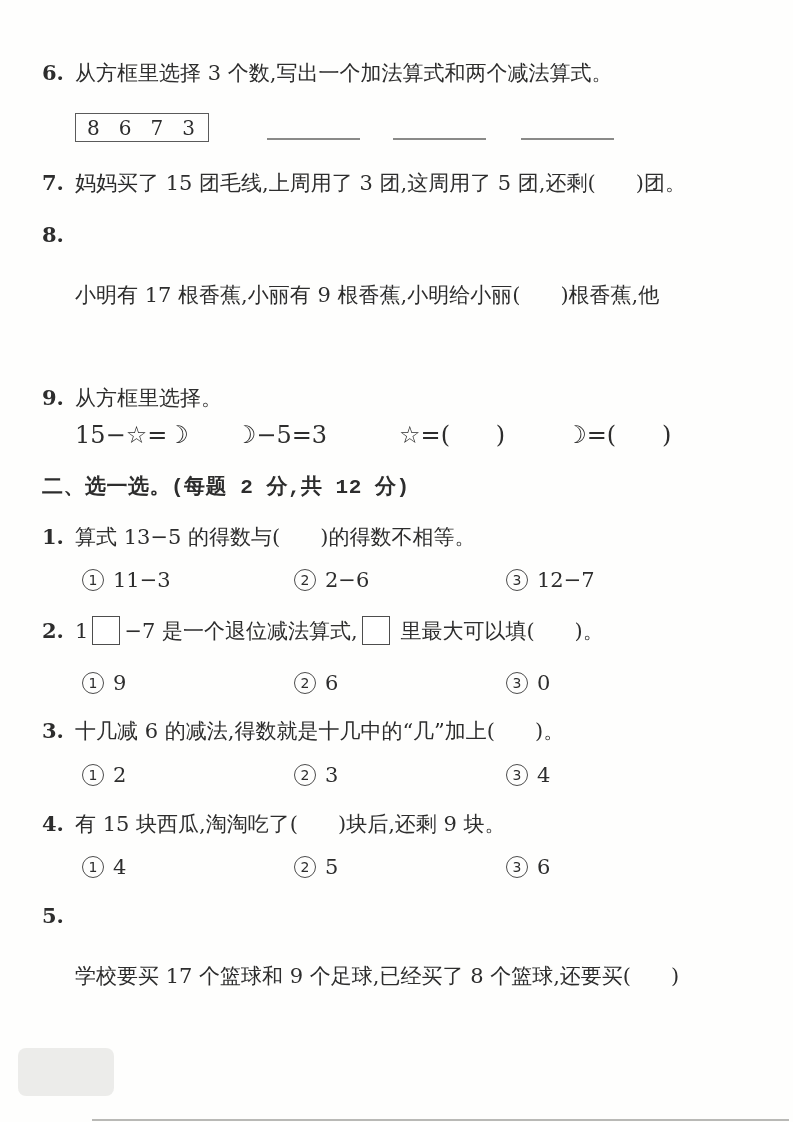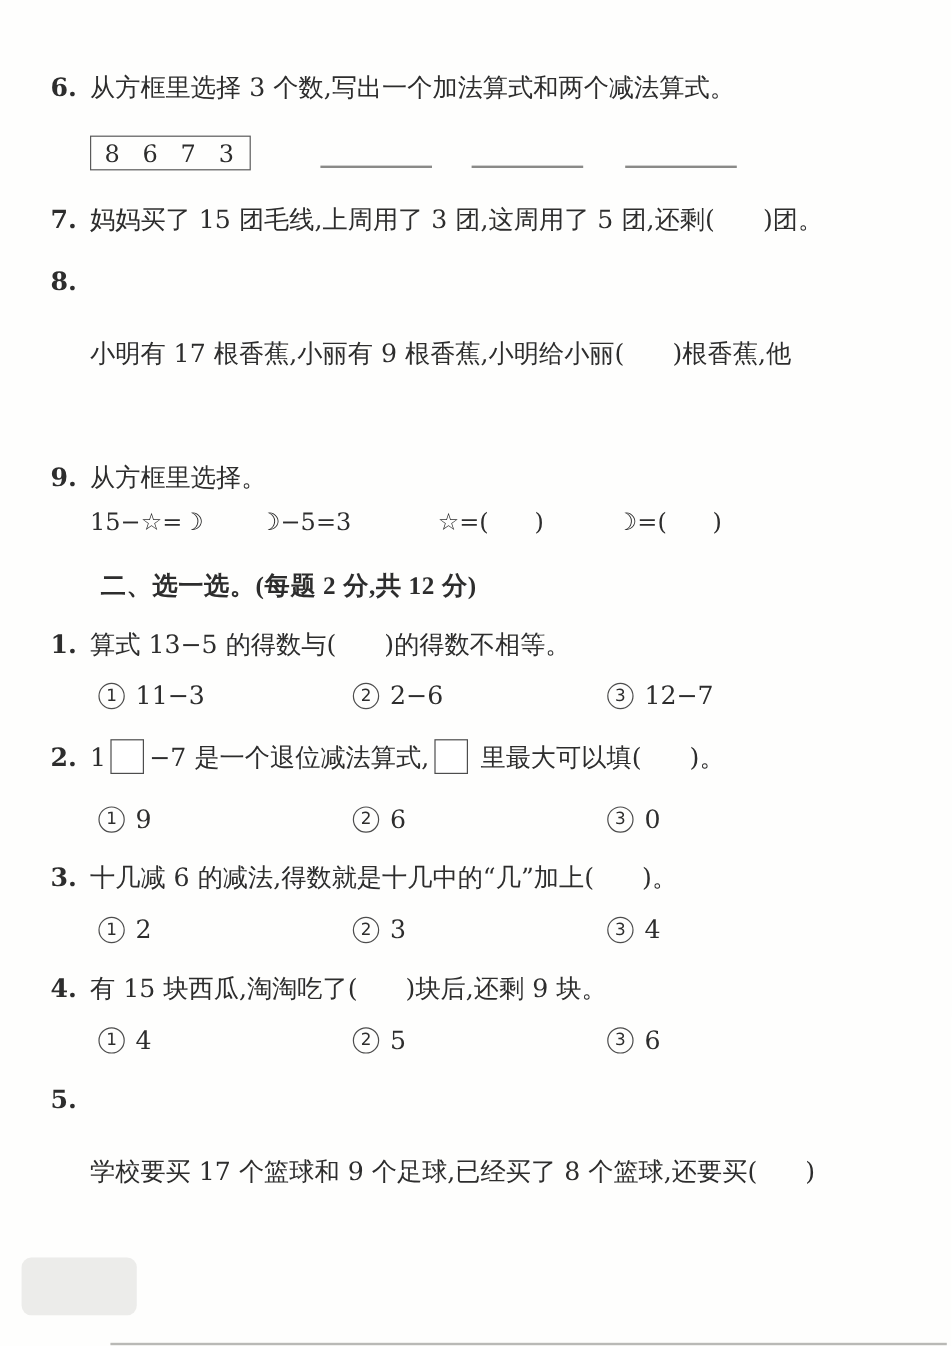--- a/index.html
+++ b/index.html
@@ -31,31 +31,30 @@
   .blank {
     width:93px; height:22px; flex:none;
     border-bottom:2px solid #8a8a88;
     margin-bottom:2px;
   }
   .blank.b1 { margin-left:58px; }
   .blank.b2 { margin-left:33px; }
   .blank.b3 { margin-left:35px; }
 
   
-  .exprs { display:flex; padding-left:33px; font-size:20px; line-height:30px; }
+  .exprs { display:flex; padding-left:33px; font-size:24px; line-height:30px; }
   .expr { white-space:pre-wrap; }
   .expr.e1 { margin-right:46px; }
   .expr.e2 { margin-right:72px; }
   .expr.e3 { margin-right:60px; }
 
   .sec-title {
-    font-family:Liberation Serif, serif;
+    font-family:Liberation Mono, monospace;
     font-weight:bold; font-size:21px; line-height:30px;
     letter-spacing:0.5px;
-    margin-left:42px;
   }
 
   
   .opts { display:flex; padding-left:40px; font-size:21px; line-height:30px; }
   .opt { display:flex; align-items:center; gap:9px; width:212px; flex:none; }
   .opt-circ {
     display:flex; align-items:center; justify-content:center;
     width:20px; height:20px; flex:none;
     border:1.5px solid #4d4d4d; border-radius:50%;
     font-size:14px; line-height:1;

